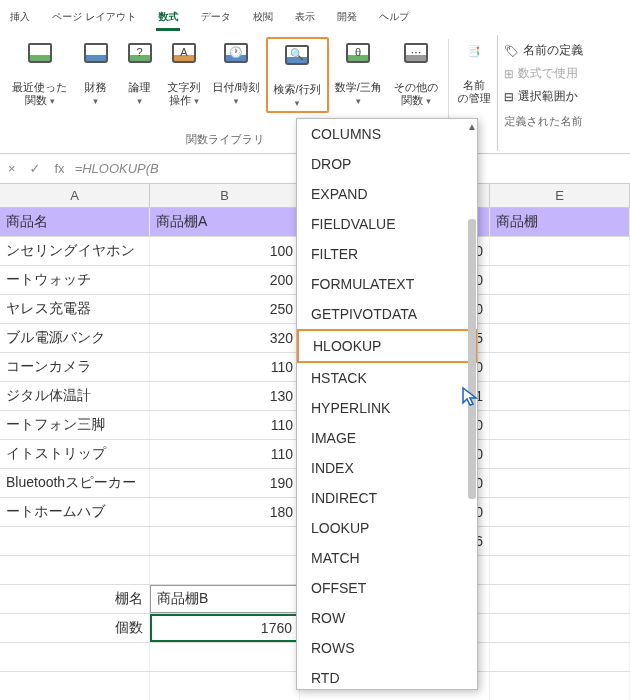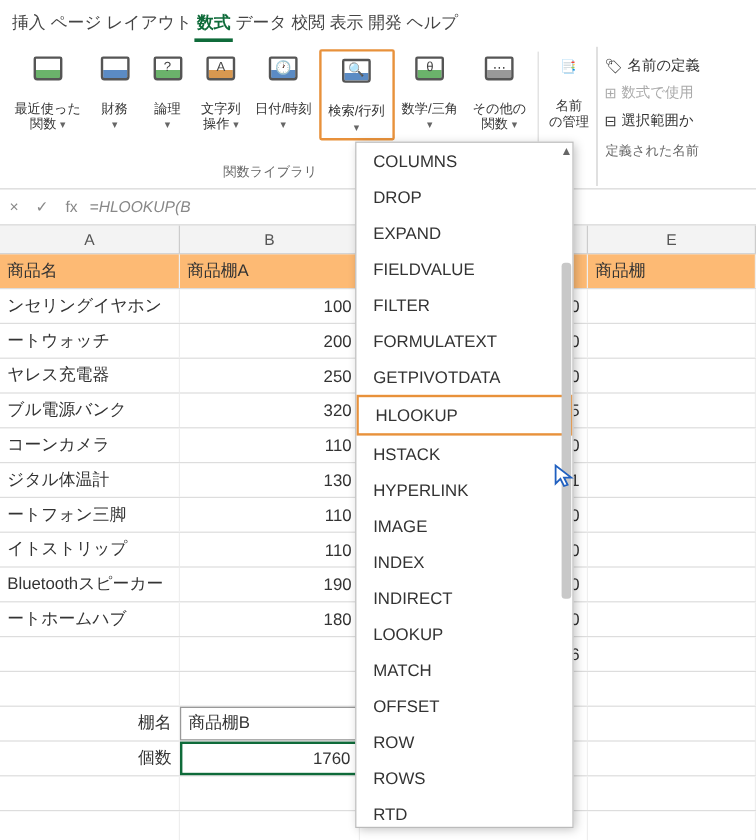--- a/index.html
+++ b/index.html
@@ -1,18 +1,18 @@
 <!DOCTYPE html>
 <html><head>
 <meta charset="utf-8">
 <style>
 * { margin: 0; padding: 0; box-sizing: border-box; font-family: "Yu Gothic", "Meiryo", sans-serif; }
 body { background: #fff; width: 630px; height: 700px; overflow: hidden; position: relative; }
 
-.tabs { display: flex; padding: 6px 8px 0 8px; font-size: 14px; color: #444; }
+.tabs { display: flex; gap: 18px; padding: 6px 8px 0 8px; font-size: 10px; color: #444; }
 .tab { padding: 4px 2px; cursor: pointer; }
 .tab.active { color: #0f6b3a; font-weight: 600; border-bottom: 3px solid #0f6b3a; }
 
 .ribbon { display: flex; border-bottom: 1px solid #ccc; padding: 4px 0 2px 4px; background: #fff; }
 .ribbon-group { display: flex; flex-direction: column; align-items: center; padding: 2px 2px 2px 2px; }
 .ribbon-btn { display: flex; flex-direction: column; align-items: center; padding: 2px 6px; font-size: 11px; color: #333; cursor: pointer; min-width: 44px; }
 .ribbon-btn .icon { width: 28px; height: 28px; display: flex; align-items: center; justify-content: center; margin-bottom: 2px; }
 .ribbon-btn .label-wrap { text-align: center; line-height: 1.2; margin-top: 12px; }
 .ribbon-btn .chev { font-size: 9px; color: #666; }
 .ribbon-group-label { font-size: 11px; color: #666; padding: 4px 0 2px 0; text-align: center; margin-top: 15px; }
@@ -31,21 +31,21 @@
 
 .sheet { position: relative; }
 .col-headers { display: flex; background: #f3f3f3; border-bottom: 1px solid #ccc; }
 .col-h { border-right: 1px solid #ccc; text-align: center; font-size: 13px; color: #555; padding: 4px 0; }
 .cA { width: 150px; } .cB { width: 150px; } .cD { width: 190px; } .cE { width: 140px; }
 
 .grid { font-size: 14px; color: #333; }
 .row { display: flex; border-bottom: 1px solid #ddd; height: 29px; align-items: center; }
 .cell { border-right: 1px solid #eee; padding: 4px 6px; overflow: hidden; white-space: nowrap; height: 100%; display: flex; align-items: center; }
 .cell.r { justify-content: flex-end; }
-.cell.header { background: #fdba74; font-weight: 400; }
+.cell.header { background: #c4b5fd; font-weight: 400; }
 .cell.selected { border: 2px solid #0f6b3a; }
 .cell.bordered { border: 1px solid #999; }
 
 .dropdown { position: absolute; top: 118px; left: 296px; width: 182px; background: #fff; border: 1px solid #bbb; box-shadow: 2px 2px 8px rgba(0,0,0,0.25); z-index: 100; }
 .dropdown-inner { max-height: 570px; overflow: hidden; }
 .dd-item { padding: 7px 14px; font-size: 14px; color: #333; cursor: pointer; }
 .dd-item.highlight { border: 2px solid #e8913b; }
 .scrollbar { position: absolute; right: 1px; top: 100px; width: 8px; height: 280px; background: #c8c8c8; border-radius: 3px; }
 .scroll-up { position: absolute; right: 0; top: 2px; font-size: 10px; color: #666; }
 

